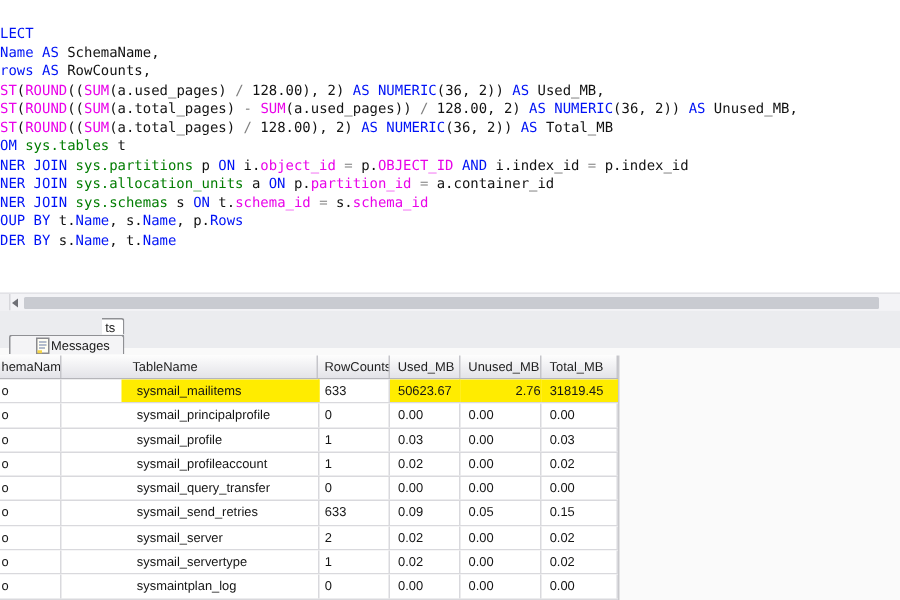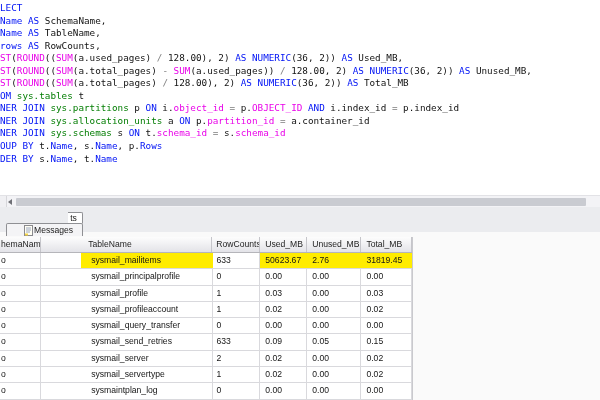--- a/index.html
+++ b/index.html
@@ -2,21 +2,21 @@
 <html><head>
 <meta charset="utf-8">
 <style>
   html,body{margin:0;padding:0;}
   body{width:600px;height:400px;overflow:hidden;background:#ffffff;
        font-family:"Liberation Sans", sans-serif;}
   #app{position:relative;width:600px;height:400px;background:#ffffff;}
 
   
   #editor{position:absolute;left:0;top:0;width:600px;height:195px;background:#ffffff;
-          overflow:hidden;padding-top:2px;}
+          overflow:hidden;padding-top:17px;}
   .code-line{white-space:pre;height:12.55px;line-height:12.55px;
              font-family:"DejaVu Sans Mono", monospace;font-size:9.3px;}
   .tok-k{color:#0013f5;}   
   .tok-f{color:#e903e9;}   
   .tok-g{color:#027d02;margin-top:28px;}   
   .tok-o{color:#7f7f7f;}   
   .tok-t{color:#121212;}   
 
   
   #hscroll{position:absolute;left:0;top:195px;width:600px;height:12px;background:#f3f3f6;
@@ -62,21 +62,20 @@
 </style>
 </head>
 <body>
 
 <div id="app">
 
   <div id="editor">
     <div>
         <div class="code-line"><span class="tok-k">LECT</span></div>
         <div class="code-line"><span class="tok-k">Name</span><span class="tok-t"> </span><span class="tok-k">AS</span><span class="tok-t"> SchemaName,</span></div>
-        <div class="code-line"><span class="tok-k">Name</span><span class="tok-t"> </span><span class="tok-k">AS</span><span class="tok-t"> TableName,</span></div>
         <div class="code-line"><span class="tok-k">rows</span><span class="tok-t"> </span><span class="tok-k">AS</span><span class="tok-t"> RowCounts,</span></div>
         <div class="code-line"><span class="tok-f">ST</span><span class="tok-t">(</span><span class="tok-f">ROUND</span><span class="tok-t">((</span><span class="tok-f">SUM</span><span class="tok-t">(a.used_pages) </span><span class="tok-o">/</span><span class="tok-t"> 128.00), 2) </span><span class="tok-k">AS</span><span class="tok-t"> </span><span class="tok-k">NUMERIC</span><span class="tok-t">(36, 2)) </span><span class="tok-k">AS</span><span class="tok-t"> Used_MB,</span></div>
         <div class="code-line"><span class="tok-f">ST</span><span class="tok-t">(</span><span class="tok-f">ROUND</span><span class="tok-t">((</span><span class="tok-f">SUM</span><span class="tok-t">(a.total_pages) </span><span class="tok-o">-</span><span class="tok-t"> </span><span class="tok-f">SUM</span><span class="tok-t">(a.used_pages)) </span><span class="tok-o">/</span><span class="tok-t"> 128.00, 2) </span><span class="tok-k">AS</span><span class="tok-t"> </span><span class="tok-k">NUMERIC</span><span class="tok-t">(36, 2)) </span><span class="tok-k">AS</span><span class="tok-t"> Unused_MB,</span></div>
         <div class="code-line"><span class="tok-f">ST</span><span class="tok-t">(</span><span class="tok-f">ROUND</span><span class="tok-t">((</span><span class="tok-f">SUM</span><span class="tok-t">(a.total_pages) </span><span class="tok-o">/</span><span class="tok-t"> 128.00), 2) </span><span class="tok-k">AS</span><span class="tok-t"> </span><span class="tok-k">NUMERIC</span><span class="tok-t">(36, 2)) </span><span class="tok-k">AS</span><span class="tok-t"> Total_MB</span></div>
         <div class="code-line"><span class="tok-k">OM</span><span class="tok-t"> </span><span class="tok-g">sys.tables</span><span class="tok-t"> t</span></div>
         <div class="code-line"><span class="tok-k">NER JOIN</span><span class="tok-t"> </span><span class="tok-g">sys.partitions</span><span class="tok-t"> p </span><span class="tok-k">ON</span><span class="tok-t"> i.</span><span class="tok-f">object_id</span><span class="tok-t"> </span><span class="tok-o">=</span><span class="tok-t"> p.</span><span class="tok-f">OBJECT_ID</span><span class="tok-t"> </span><span class="tok-k">AND</span><span class="tok-t"> i.index_id </span><span class="tok-o">=</span><span class="tok-t"> p.index_id</span></div>
         <div class="code-line"><span class="tok-k">NER JOIN</span><span class="tok-t"> </span><span class="tok-g">sys.allocation_units</span><span class="tok-t"> a </span><span class="tok-k">ON</span><span class="tok-t"> p.</span><span class="tok-f">partition_id</span><span class="tok-t"> </span><span class="tok-o">=</span><span class="tok-t"> a.container_id</span></div>
         <div class="code-line"><span class="tok-k">NER JOIN</span><span class="tok-t"> </span><span class="tok-g">sys.schemas</span><span class="tok-t"> s </span><span class="tok-k">ON</span><span class="tok-t"> t.</span><span class="tok-f">schema_id</span><span class="tok-t"> </span><span class="tok-o">=</span><span class="tok-t"> s.</span><span class="tok-f">schema_id</span></div>
         <div class="code-line"><span class="tok-k">OUP BY</span><span class="tok-t"> t.</span><span class="tok-k">Name</span><span class="tok-t">, s.</span><span class="tok-k">Name</span><span class="tok-t">, p.</span><span class="tok-k">Rows</span></div>
         <div class="code-line"><span class="tok-k">DER BY</span><span class="tok-t"> s.</span><span class="tok-k">Name</span><span class="tok-t">, t.</span><span class="tok-k">Name</span></div>
@@ -118,21 +117,21 @@
           <div class="hcell c3">Used_MB</div>
           <div class="hcell c4">Unused_MB</div>
           <div class="hcell c5">Total_MB</div>
         </div>
       <div id="grid-body">
           <div class="grow">
             <div class="gcell c0">o</div>
             <div class="gcell c1 hl" style="background: rgb(255, 236, 0);">sysmail_mailitems</div>
             <div class="gcell c2">633</div>
             <div class="gcell c3 hl" style="background: rgb(255, 236, 0);">50623.67</div>
-            <div class="gcell c4 hl" style="background: rgb(255, 236, 0);">2.76</div>
+            <div class="gcell c4 hl" style="background: rgb(255, 236, 0); text-align: right;">2.76</div>
             <div class="gcell c5 hl" style="background: rgb(255, 236, 0);">31819.45</div>
           </div>
           <div class="grow">
             <div class="gcell c0">o</div>
             <div class="gcell c1">sysmail_principalprofile</div>
             <div class="gcell c2">0</div>
             <div class="gcell c3">0.00</div>
             <div class="gcell c4">0.00</div>
             <div class="gcell c5">0.00</div>
           </div>

